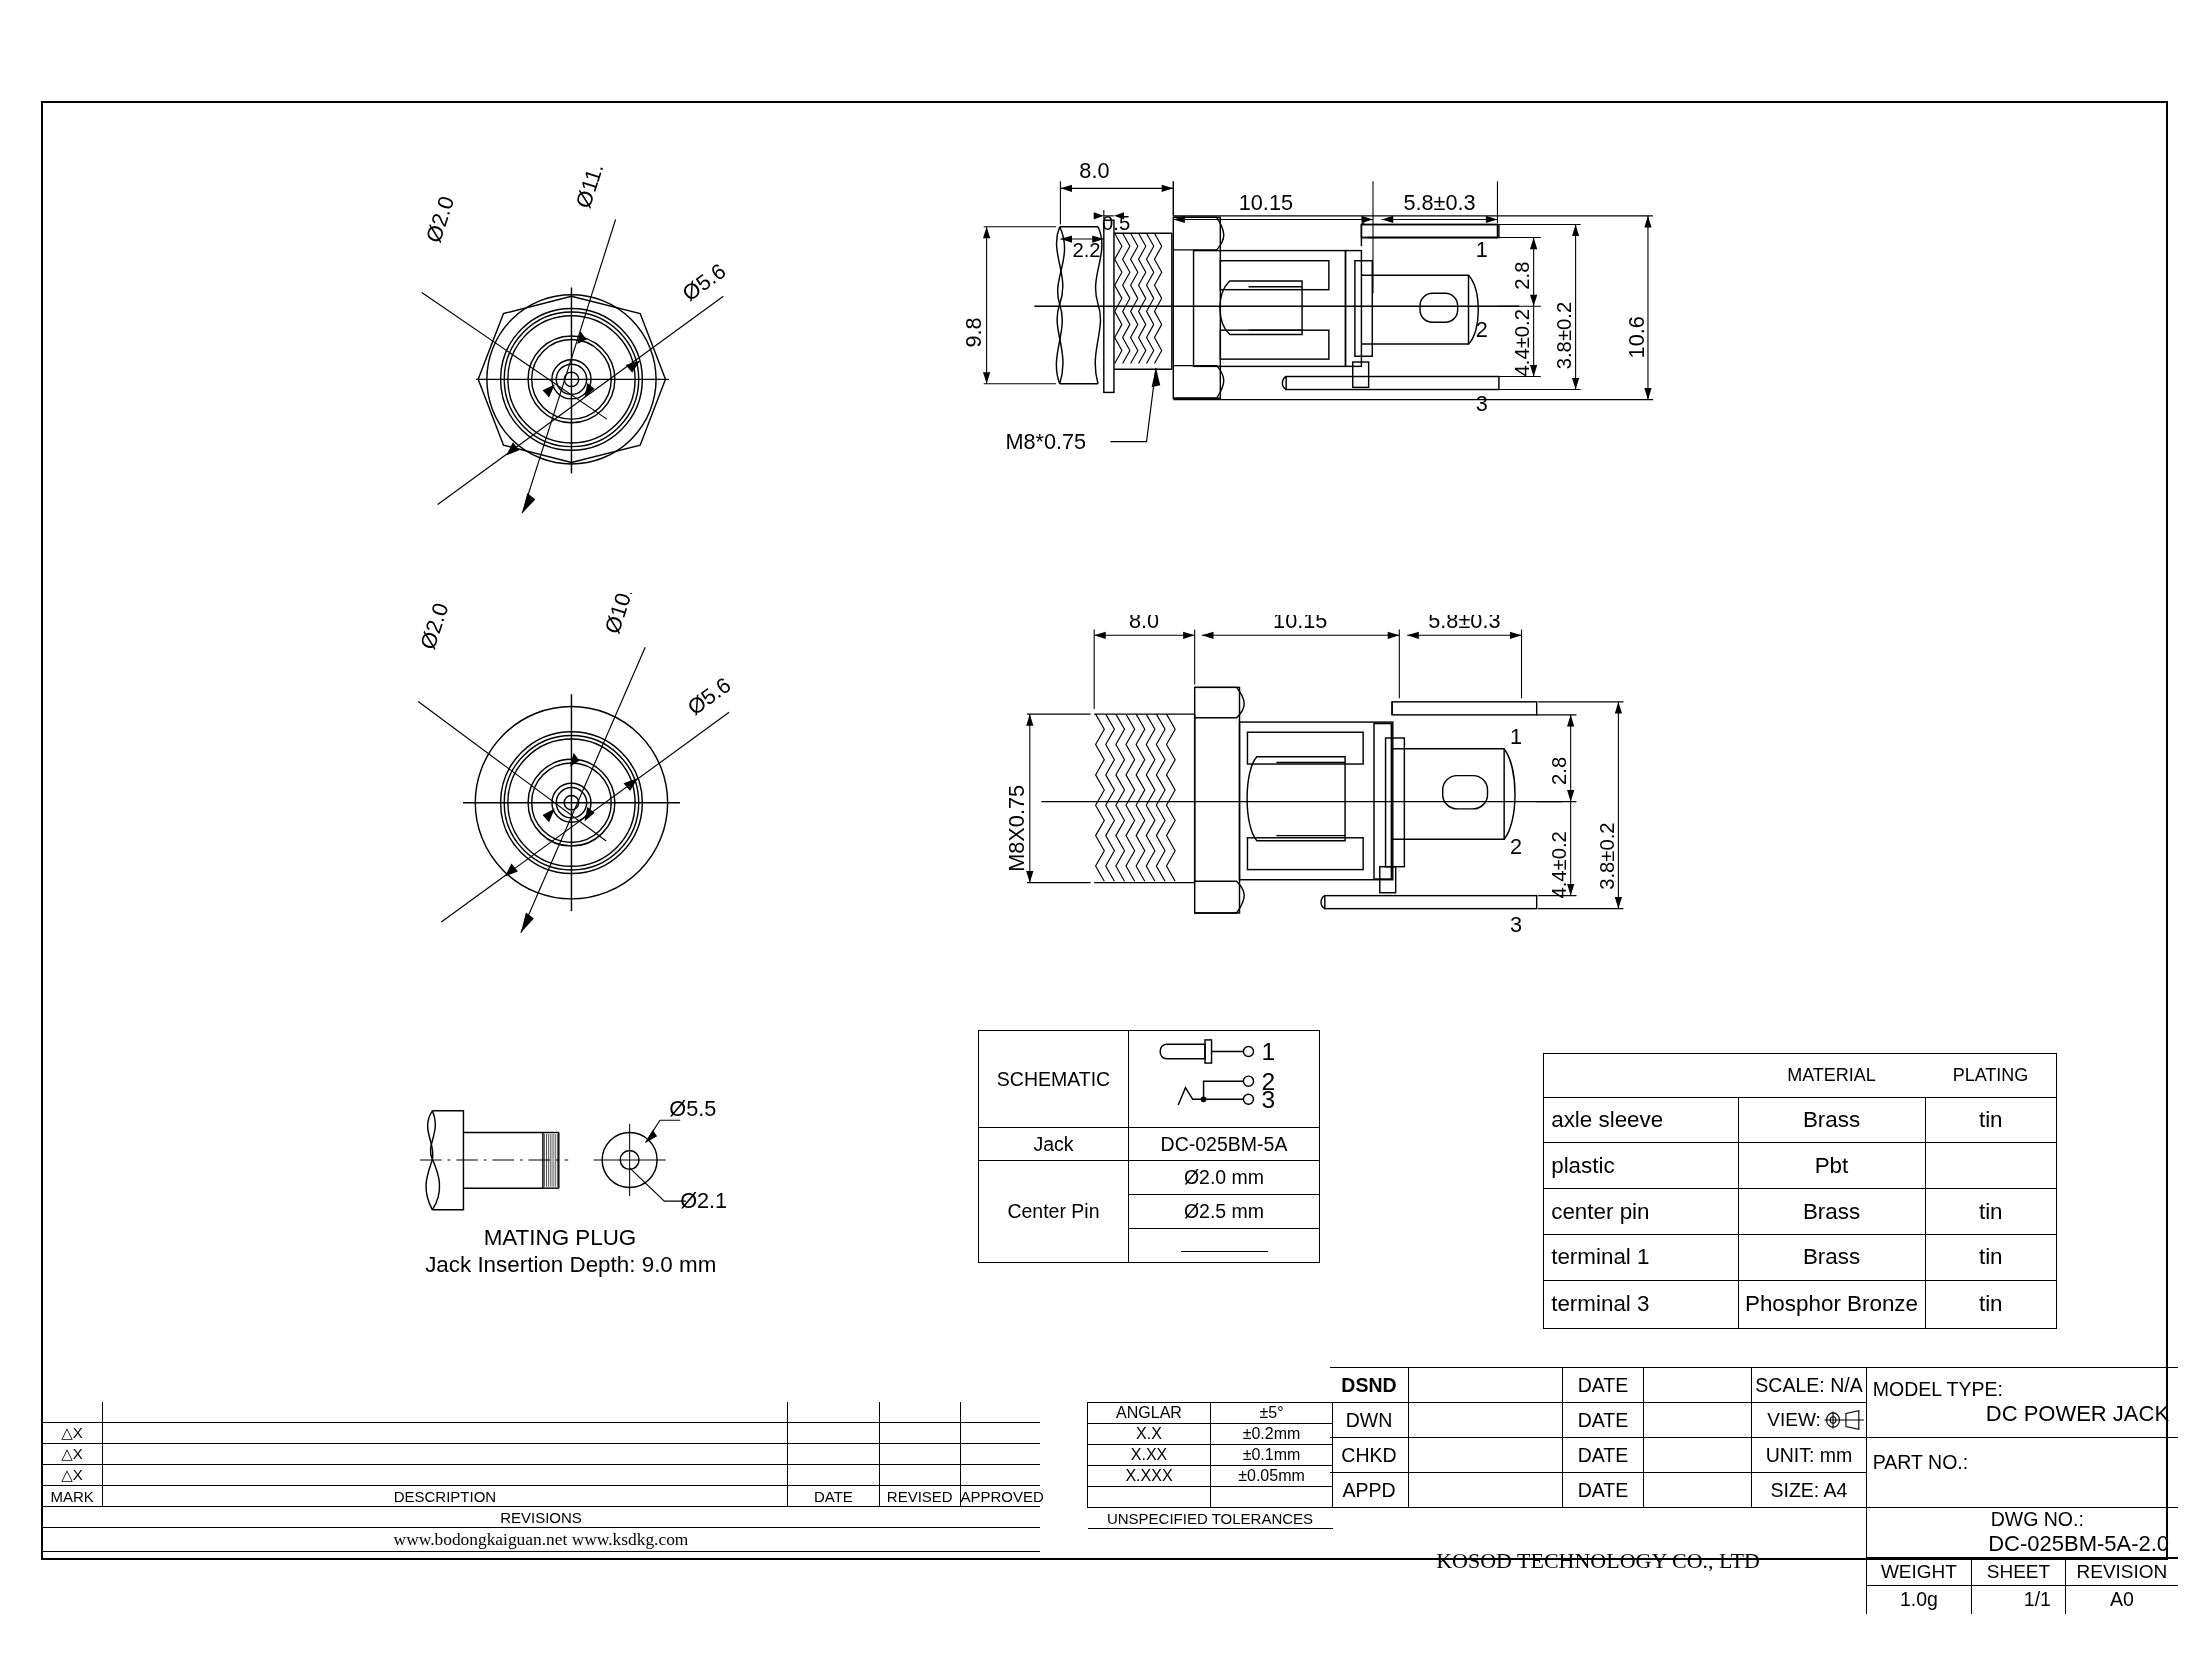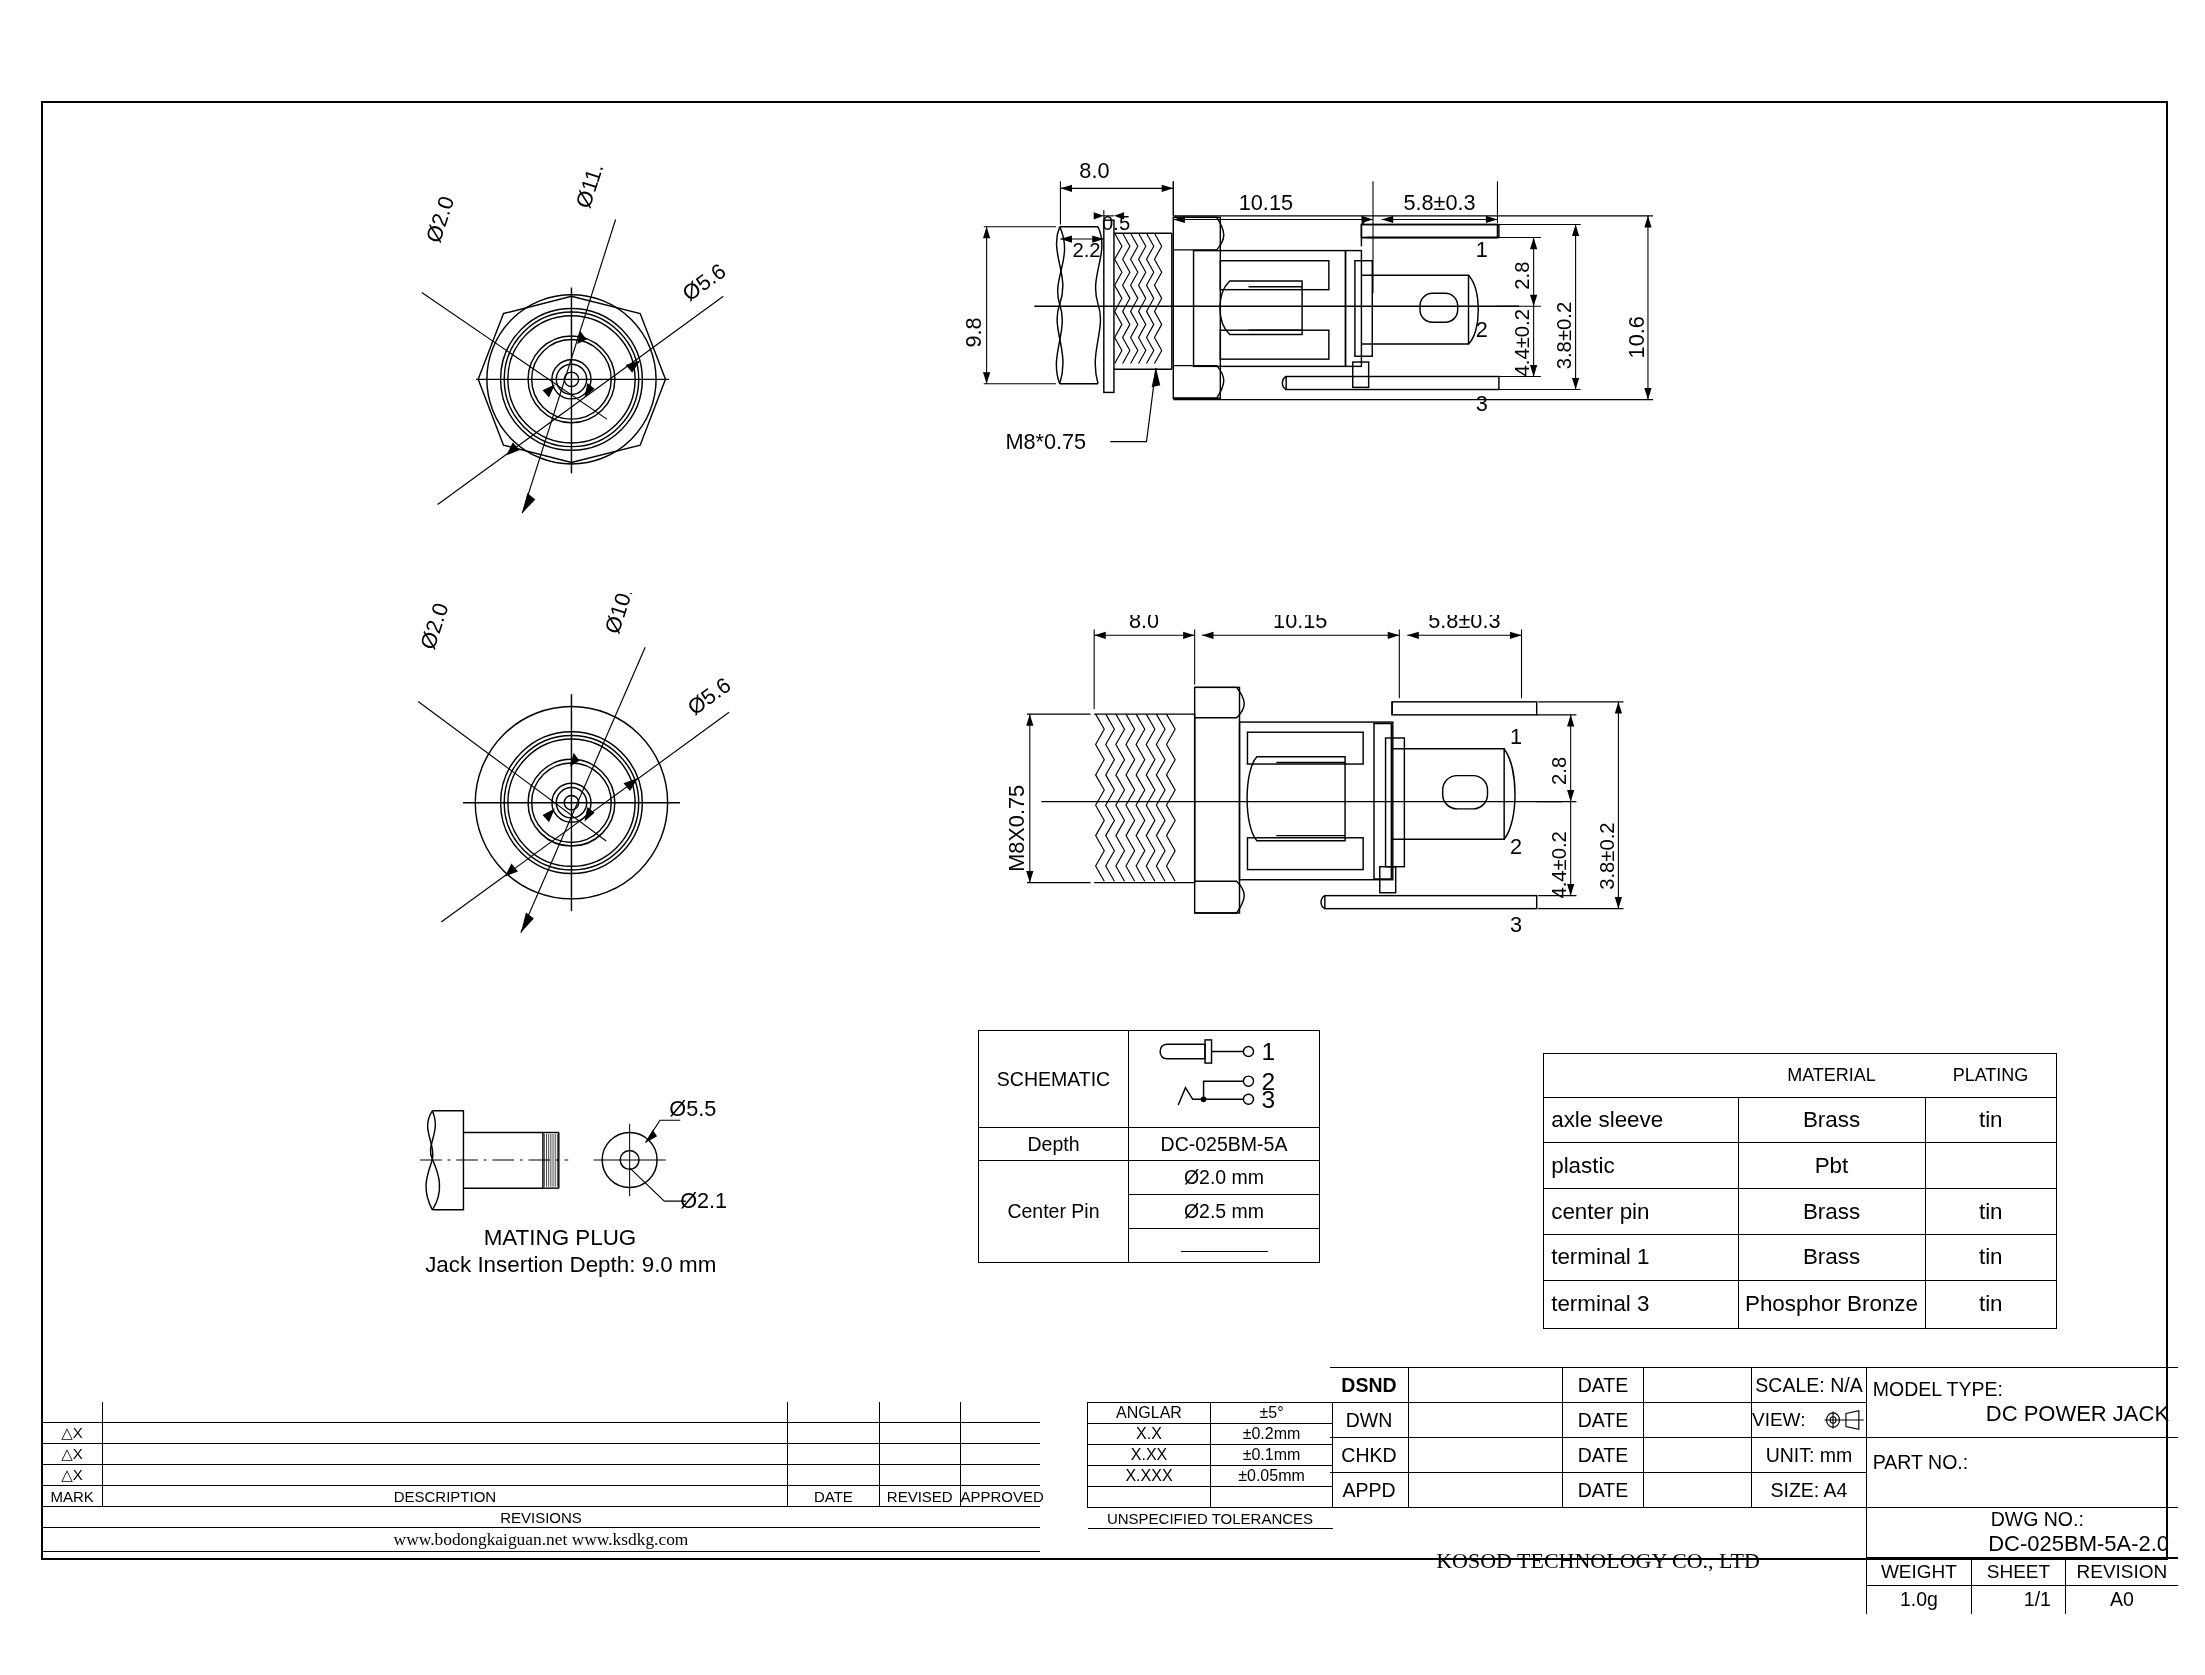--- a/index.html
+++ b/index.html
@@ -413,21 +413,21 @@
           <circle cx="103" cy="90" r="3" fill="#000"></circle>
         </g>
         <text x="183" y="36" font-size="34" font-family="Liberation Sans, sans-serif">1</text>
         <text x="183" y="77" font-size="34" font-family="Liberation Sans, sans-serif">2</text>
         <text x="183" y="102" font-size="34" font-family="Liberation Sans, sans-serif">3</text>
       </svg>
     </td>
   </tr>
   <tr>
     <td style="height:32px;">
-      <span>Depth</span>
+      <span>Jack</span>
     </td>
     <td>
       <span>DC-025BM-5A</span>
     </td>
   </tr>
   <tr>
     <td rowspan="3">
       <span>Center Pin</span>
     </td>
     <td style="height:33px;">
@@ -576,21 +576,21 @@
       <div style="font-size:22px;text-align:right;padding-right:8.7px;">DC POWER JACK</div>
     </td>
   </tr>
 
   <tr>
     <td style="height:34px;border-left:none;">DWN</td>
     <td></td>
     <td>DATE</td>
     <td></td>
     <td>
-      <div style="display:flex;align-items:center;justify-content:space-between;gap:2.2px;">
+      <div style="display:flex;align-items:center;justify-content:flex-end;gap:2.2px;">
         <span style="font-size:19px;">VIEW:</span>
         <svg width="43" height="22" viewBox="0 0 60 30">
           <g fill="none" stroke="#000" stroke-width="1.6">
             <ellipse cx="14" cy="15" rx="9" ry="10"></ellipse>
             <ellipse cx="14" cy="15" rx="4" ry="4.5"></ellipse>
             <line x1="2" y1="15" x2="57" y2="15"></line>
             <line x1="14" y1="3" x2="14" y2="27"></line>
             <polygon points="32,6 50,2 50,28 32,24"></polygon>
           </g>
         </svg>

